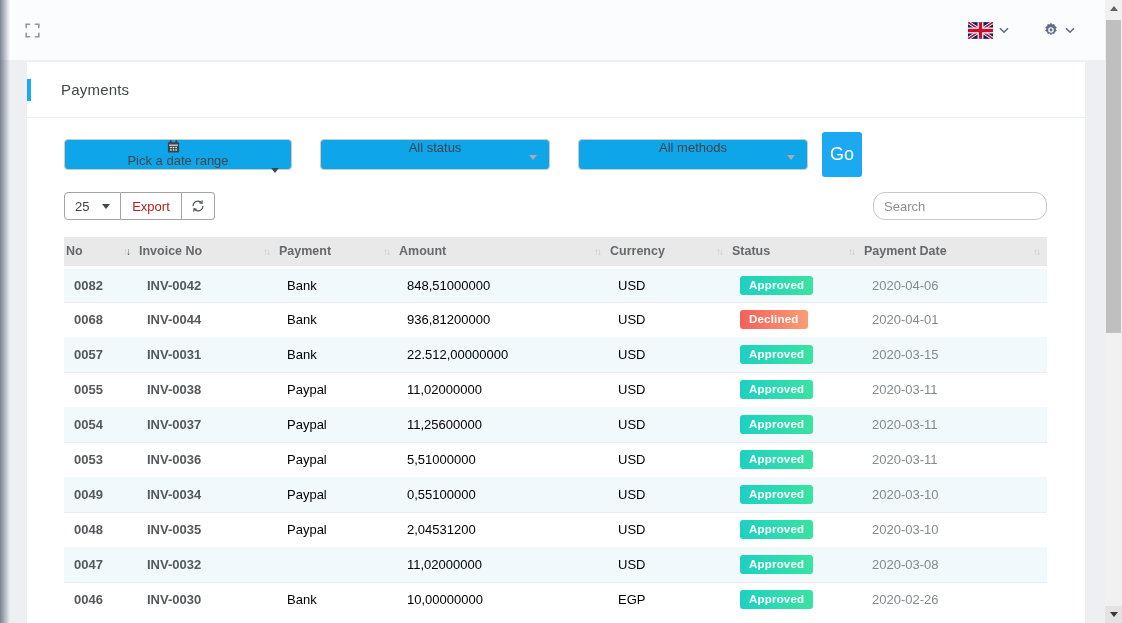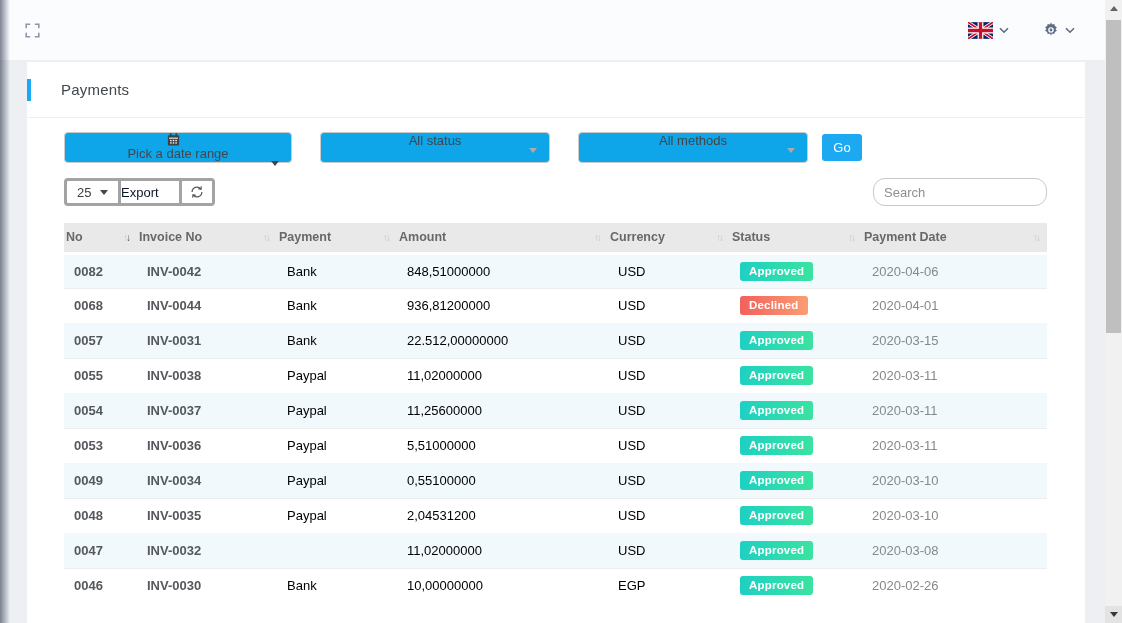--- a/index.html
+++ b/index.html
@@ -38,29 +38,29 @@
 
   
   .filters { display:flex; align-items:center; }
   .ctl { height:31px; border:1px solid #c9cbcd; border-radius:4px; background:#0ea5e9;
     display:flex; align-items:center; padding:0 12px; font-size:13px; color:#44484c; cursor:pointer;flex-direction:column; }
   .date-picker { width:228px; }
   .date-picker .cal { margin-right:10px; display:flex; }
   .select-box { width:230px; margin-left:28px; color:#3f444a; }
   .caret-dark { margin-left:auto; width:0; height:0; border-left:4px solid transparent; border-right:4px solid transparent; border-top:5px solid #43474c; }
   .caret-light { margin-left:auto; width:0; height:0; border-left:4px solid transparent; border-right:4px solid transparent; border-top:5px solid #a9abad; }
-  .go-btn { margin-left:14px; width:40px; height:27px; background:#1ca9f2; border:none; border-radius:3px;
-    color:#fff; font-size:13px; font-family:inherit; cursor:pointer; }
+  .go-btn { margin-left:14px; width:40px; height:45px; background:#1ca9f2; border:none; border-radius:3px;
+    color:#fff; font-size:18px; font-family:inherit; cursor:pointer; }
 
   
   .toolbar { margin-top:15px; display:flex; align-items:center; justify-content:space-between; }
   .btn-group { display:flex; height:28px; }
-  .bg-item { border:3px solid #a3a3a3; background:#fff; display:flex; align-items:center; font-size:13px; color:#3c4146; cursor:pointer; }
+  .bg-item { border:1px solid #a3a3a3; background:#fff; display:flex; align-items:center; font-size:13px; color:#3c4146; cursor:pointer; }
   .pagesize { width:57px; justify-content:space-between; padding:0 10px; border-radius:4px 0 0 4px; }
-  .export-btn { width:61px; justify-content:flex-start; border-left:none; color:#0f172a; }
+  .export-btn { width:61px; justify-content:center; border-left:none; color:#b91c1c; }
   .refresh-btn { width:33px; justify-content:center; border-left:none; border-radius:0 4px 4px 0; }
   .search-input { width:174px; height:28px; border:1px solid #c6c8ca; border-radius:12px; padding:0 10px;
     font-size:13px; color:#444; font-family:inherit; outline:none; }
   .search-input::placeholder { color:#8b9096; }
 
   
   table { margin-top:17px; width:100%; border-collapse:collapse; table-layout:fixed; }
   thead th { background:#e9e9e9; height:30px; font-size:12.5px; font-weight:700; color:#66696c;
     text-align:left; padding:0 8px 0 2px; border-bottom:3px solid #ffffff; cursor:pointer; }
   .th-inner { display:flex; align-items:center; justify-content:space-between; }

